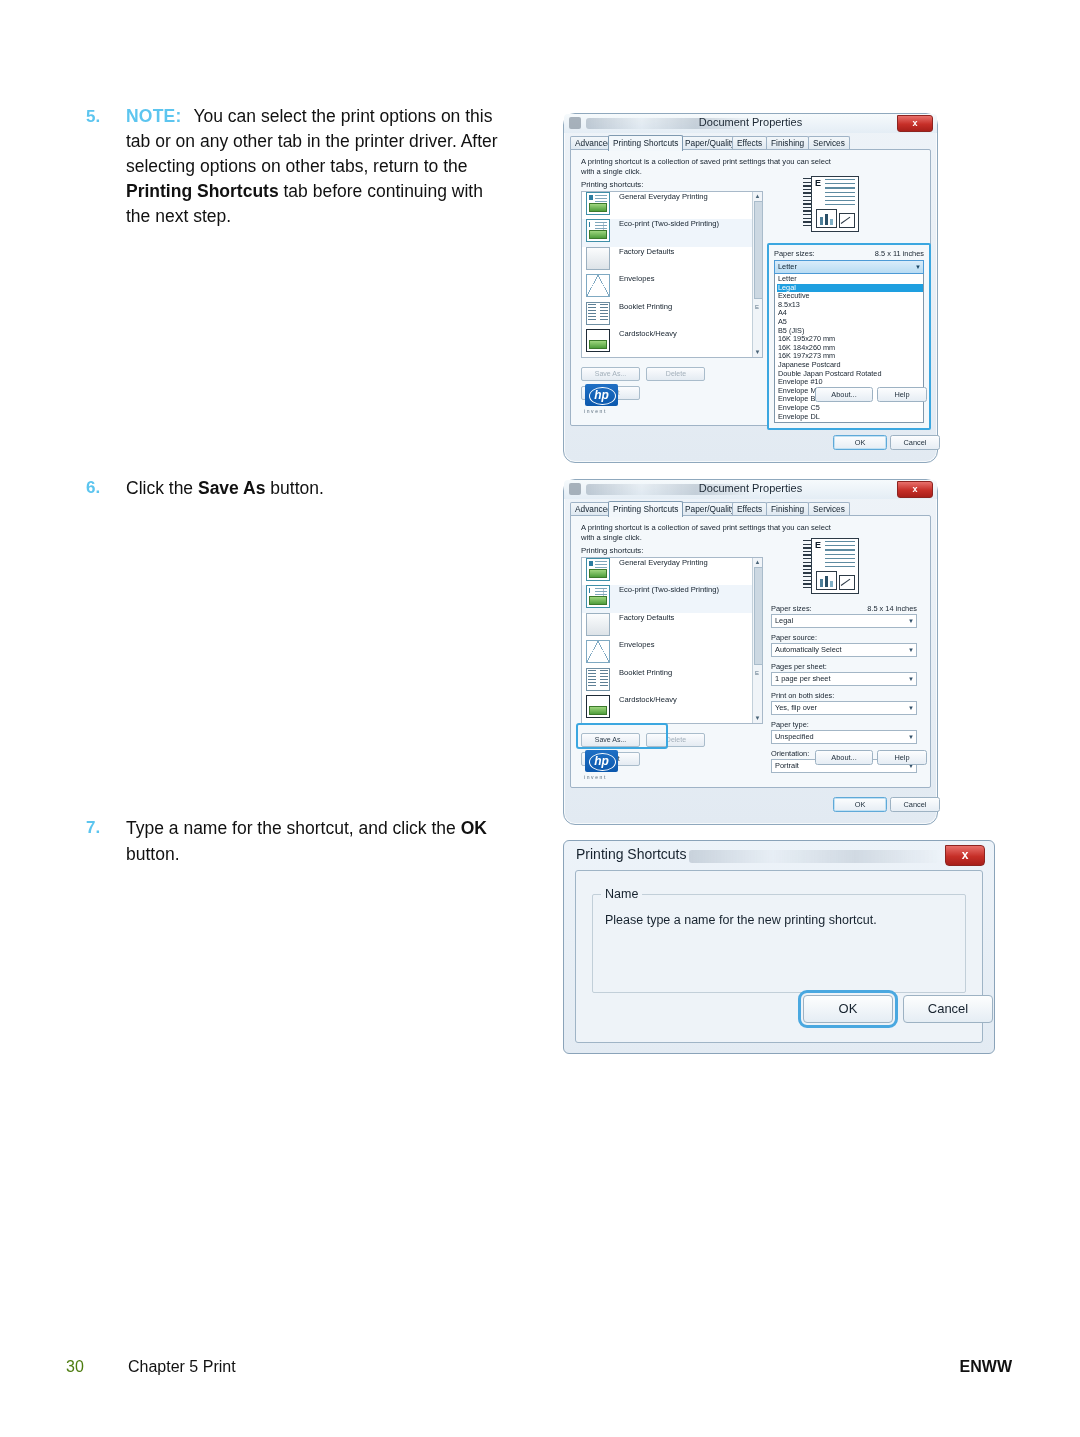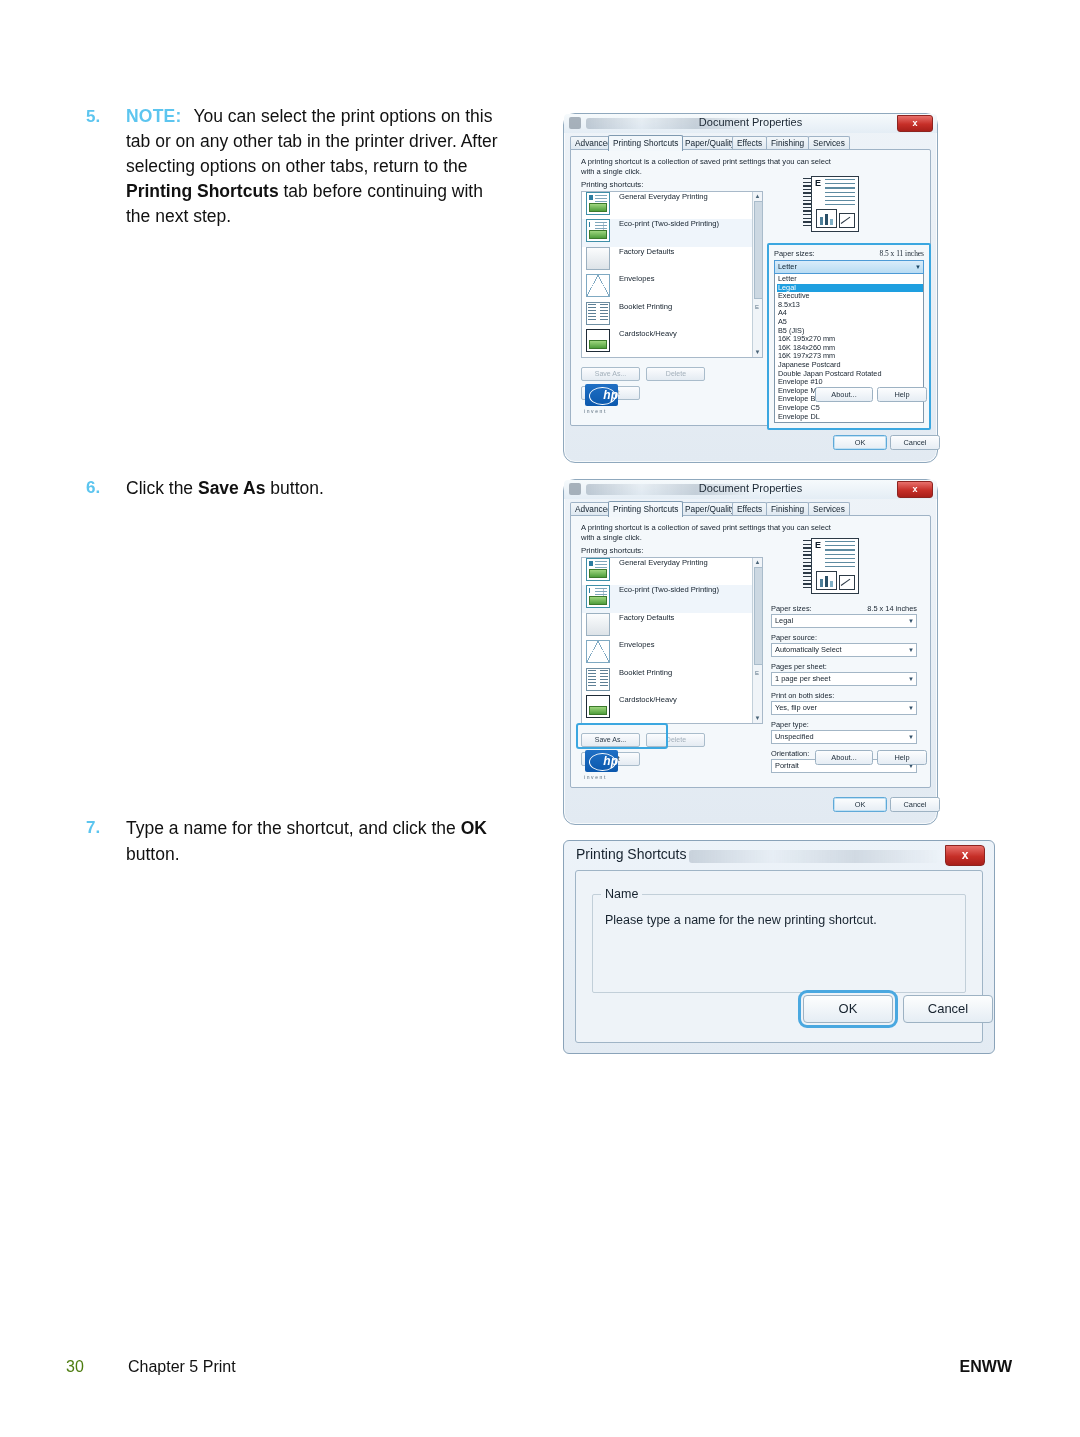--- a/index.html
+++ b/index.html
@@ -125,21 +125,21 @@
     background:linear-gradient(180deg,#fbfcfe,#e4ebf2);margin-right:2px;
   }
   .minibtn.dis{color:#a3b0bb;}
   .savehl{
     position:absolute;left:5px;top:207px;width:88px;height:22px;
     border:2px solid #3ba7e0;border-radius:3px;background:transparent;
   }
 
   .hplogo{position:absolute;left:14px;top:234px;width:33px;height:22px;
     background:linear-gradient(180deg,#1f6fc4,#0b58ad);border-radius:2px;
-    color:#fff;font-style:italic;font-weight:bold;font-size:12px;text-align:right;line-height:22px;}
+    color:#fff;font-style:italic;font-weight:bold;font-size:12px;text-align:center;line-height:22px;}
   .hplogo .ring{position:absolute;left:4px;top:3px;width:25px;height:16px;border:1px solid #fff;border-radius:50%;}
   .hpsub{position:absolute;left:13px;top:258px;font-size:5px;letter-spacing:1.6px;color:#5a6d7d;}
 
   .btn{
     position:absolute;height:13px;line-height:13px;text-align:center;font-size:7.4px;
     color:#22313e;border:1px solid #9db2c3;border-radius:2.5px;
     background:linear-gradient(180deg,#fcfdfe,#e6edf4);
   }
   .btn.primary{border-color:#5fa9d8;box-shadow:0 0 0 1px #bfe0f3 inset;}
 
@@ -332,21 +332,21 @@
                 <span class="prev-b2"></span>
                 <span class="prev-b3"></span>
             </span>
             <span class="prev-pen"></span>
           </span>
         </div>
 
         <div class="ddwrap" style="left:196px;top:93px;width:150px;">
           <div style="font-size:7.4px;color:#16222e;margin-bottom:2px;">
             <span>Paper sizes:</span>
-            <span style="float:right;font-family:Liberation Serif, serif;">8.5 x 11 inches</span>
+            <span style="float:right;">8.5 x 11 inches</span>
           </div>
           <div class="ddcombo">
             <span>Letter</span>
             <span class="arw">▼</span>
           </div>
           <div class="ddlist">
             <div class="ddopt">Letter</div>
             <div class="ddopt sel">Legal</div>
             <div class="ddopt">Executive</div>
             <div class="ddopt">8.5x13</div>

